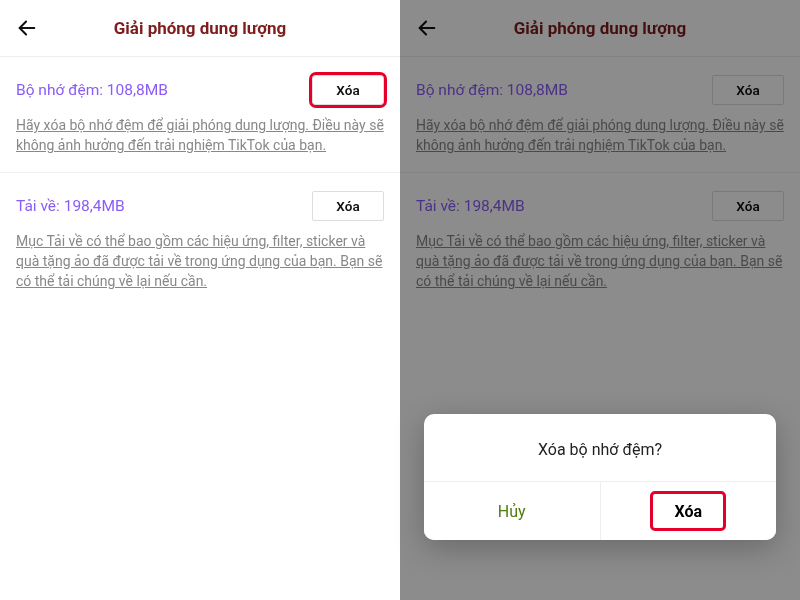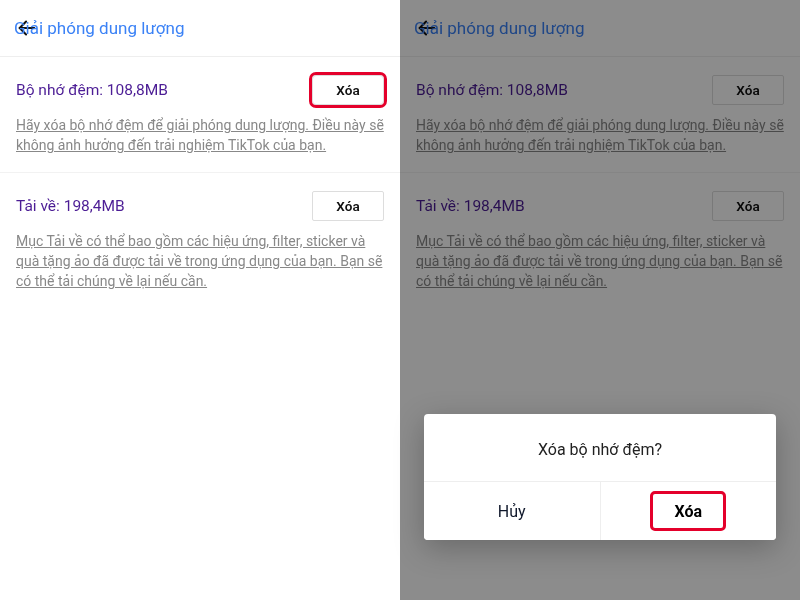--- a/index.html
+++ b/index.html
@@ -39,42 +39,42 @@
     height: 26px;
     display: flex;
     align-items: center;
     justify-content: center;
     cursor: pointer;
     flex-shrink: 0;
   }
   .back-arrow svg { width: 22px; height: 22px; stroke: #111; }
   .header-title {
     flex: 1;
-    text-align: left;
+    text-align: center;
     font-size: 17px;
-    font-weight: 400;
-    color: #3b82f6;
+    font-weight: 700;
+    color: #7f1d1d;
     margin-left: -26px; 
   }
   .divider {
     height: 1px;
     background: #eee;
   }
   .section {
     padding: 18px 16px 16px 16px;
   }
   .section-row {
     display: flex;
     align-items: center;
     justify-content: space-between;
     margin-bottom: 10px;
   }
   .section-label {
     font-size: 15.5px;
-    color: #4c1d95;
+    color: #8b5cf6;
   }
   .clear-btn {
     min-width: 72px;
     height: 30px;
     padding: 0 16px;
     border: 1px solid #ddd;
     background: #fff;
     font-size: 13.5px;
     font-weight: 600;
     color: #111;
@@ -101,21 +101,21 @@
     margin: 0;
   }
 
   
   .dialog {
     position: absolute;
     left: 24px;
     right: 24px;
     bottom: 60px;
     background: #fff;
-    border-radius: 4px;
+    border-radius: 10px;
     z-index: 3;
     box-shadow: 0 8px 30px rgba(0,0,0,0.25);
     overflow: hidden;
   }
   .dialog-title {
     text-align: center;
     padding: 26px 16px 22px 16px;
     font-size: 16px;
     color: #222;
   }
@@ -126,21 +126,21 @@
   .dialog-btn {
     flex: 1;
     height: 58px;
     display: flex;
     align-items: center;
     justify-content: center;
     font-size: 16px;
     cursor: pointer;
     background: #fff;
   }
-  .dialog-btn.cancel { color: #0f172a; border-right: 1px solid #eee; }
+  .dialog-btn.cancel { color: #4d7c0f; border-right: 1px solid #eee; }
   .dialog-btn.confirm { font-weight: 700; position: relative; }
   .dialog-btn.confirm .hl {
     position: absolute;
     width: 76px;
     height: 40px;
     border: 3px solid #e4002b;
     border-radius: 5px;
     pointer-events: none;
   }
 </style>

